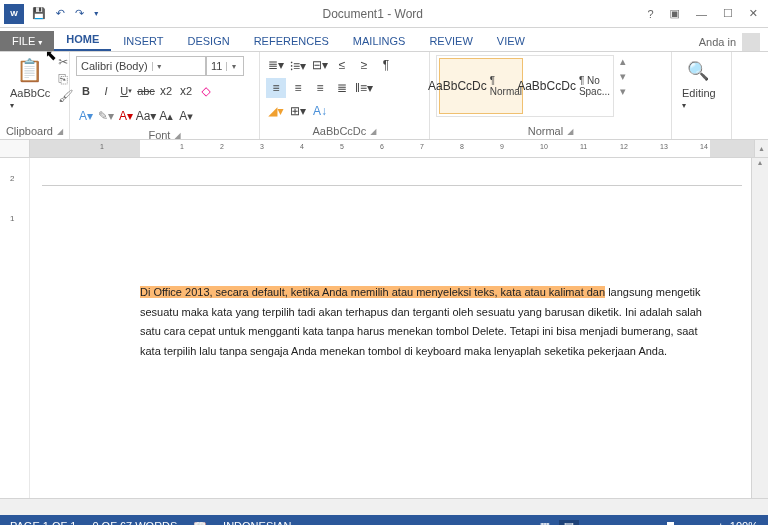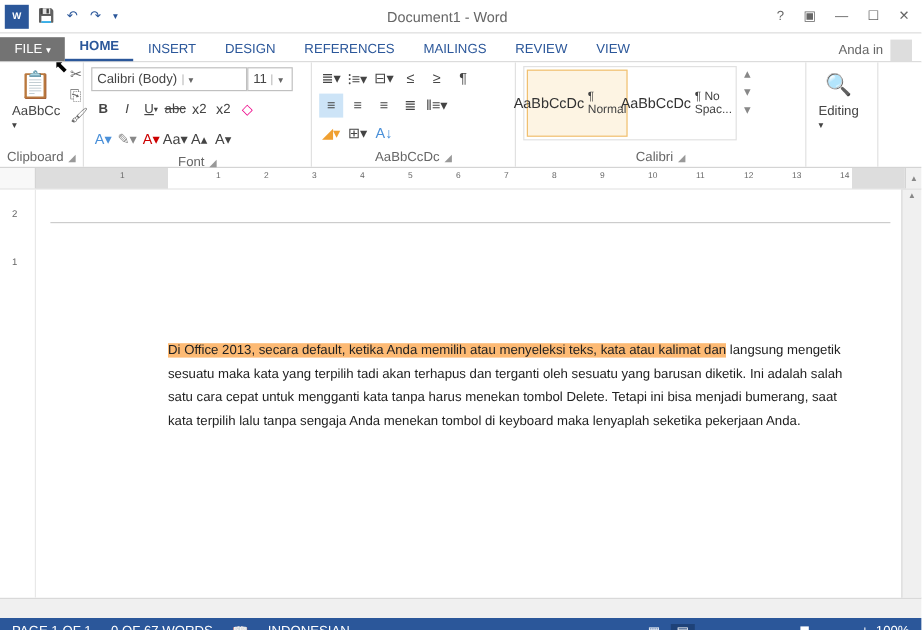--- a/index.html
+++ b/index.html
@@ -200,21 +200,21 @@
           <div class="lbl">¶ No Spac...</div>
         </div>
       </div>
       <div style="display:flex;flex-direction:column;justify-content:center;color:#888;font-size:8px;gap:2px;margin-left:2px">
         <span>▴</span>
         <span>▾</span>
         <span>▾</span>
       </div>
     </div>
     <div class="group-label">
-        <span>Calibri</span>
+        <span>Normal</span>
         <span class="dlg">◢</span>
       </div>
   </div>
 
   <div class="group" style="width:60px">
     <div class="group-body">
       <div class="vbtn">
         <div class="ico" style="color:#2b579a;font-size:18px">🔍</div>
         <div class="txt"><span>Editing</span><br><span style="font-size:8px">▾</span></div>
       </div>

